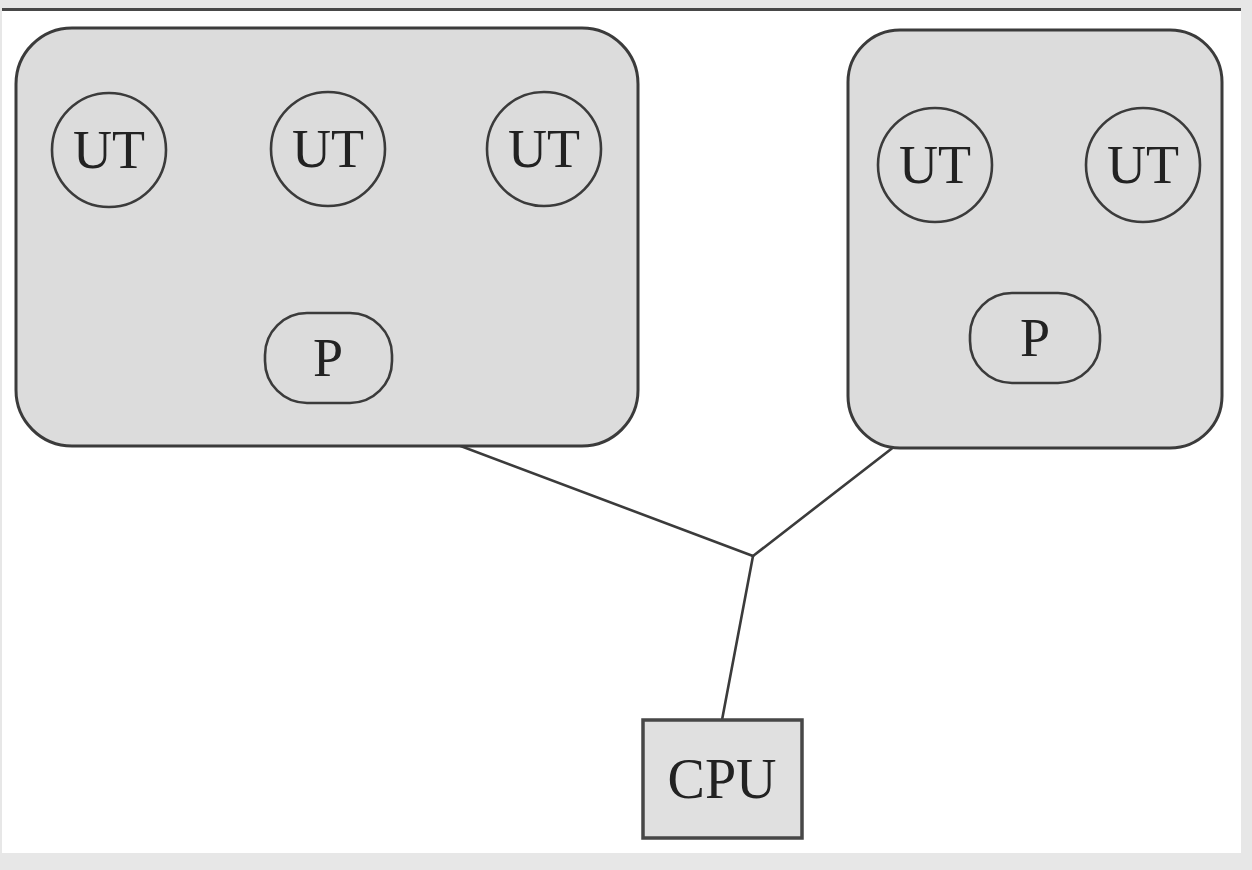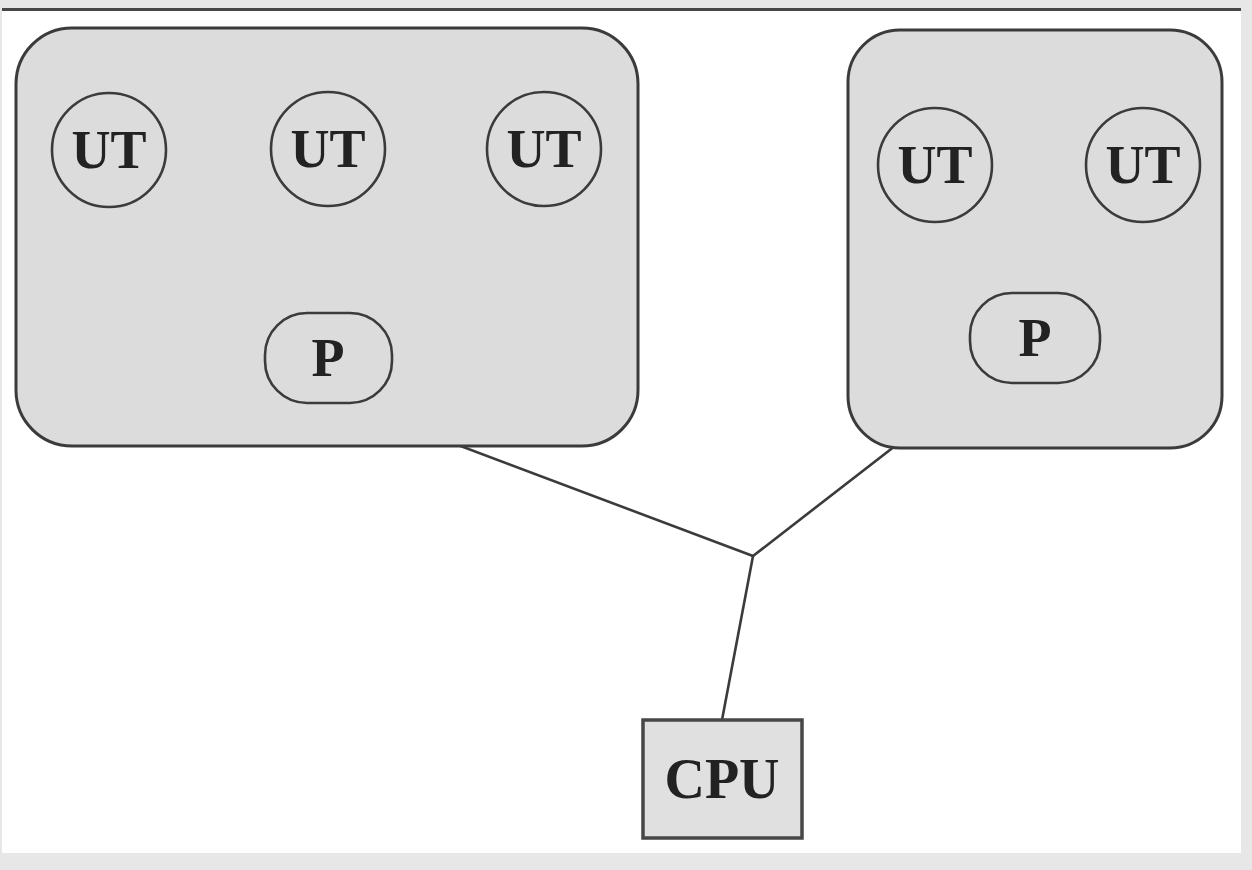--- a/index.html
+++ b/index.html
@@ -6,21 +6,20 @@
     margin: 0;
     padding: 0;
     background: #e7e7e7;
     font-family: "Liberation Serif", "DejaVu Serif", serif;
   }
   .stage {
     position: relative;
     width: 1252px;
     height: 870px;
     overflow: hidden;
-    font-weight: bold;
   }
   svg { display: block; }
   .node-label {
     font-family: "Liberation Serif", "DejaVu Serif", serif;
     fill: #222222;
     text-anchor: middle;
   }
   .ut-text  { font-size: 54px; }
   .p-text   { font-size: 54px; }
   .cpu-text { font-size: 56px; }

